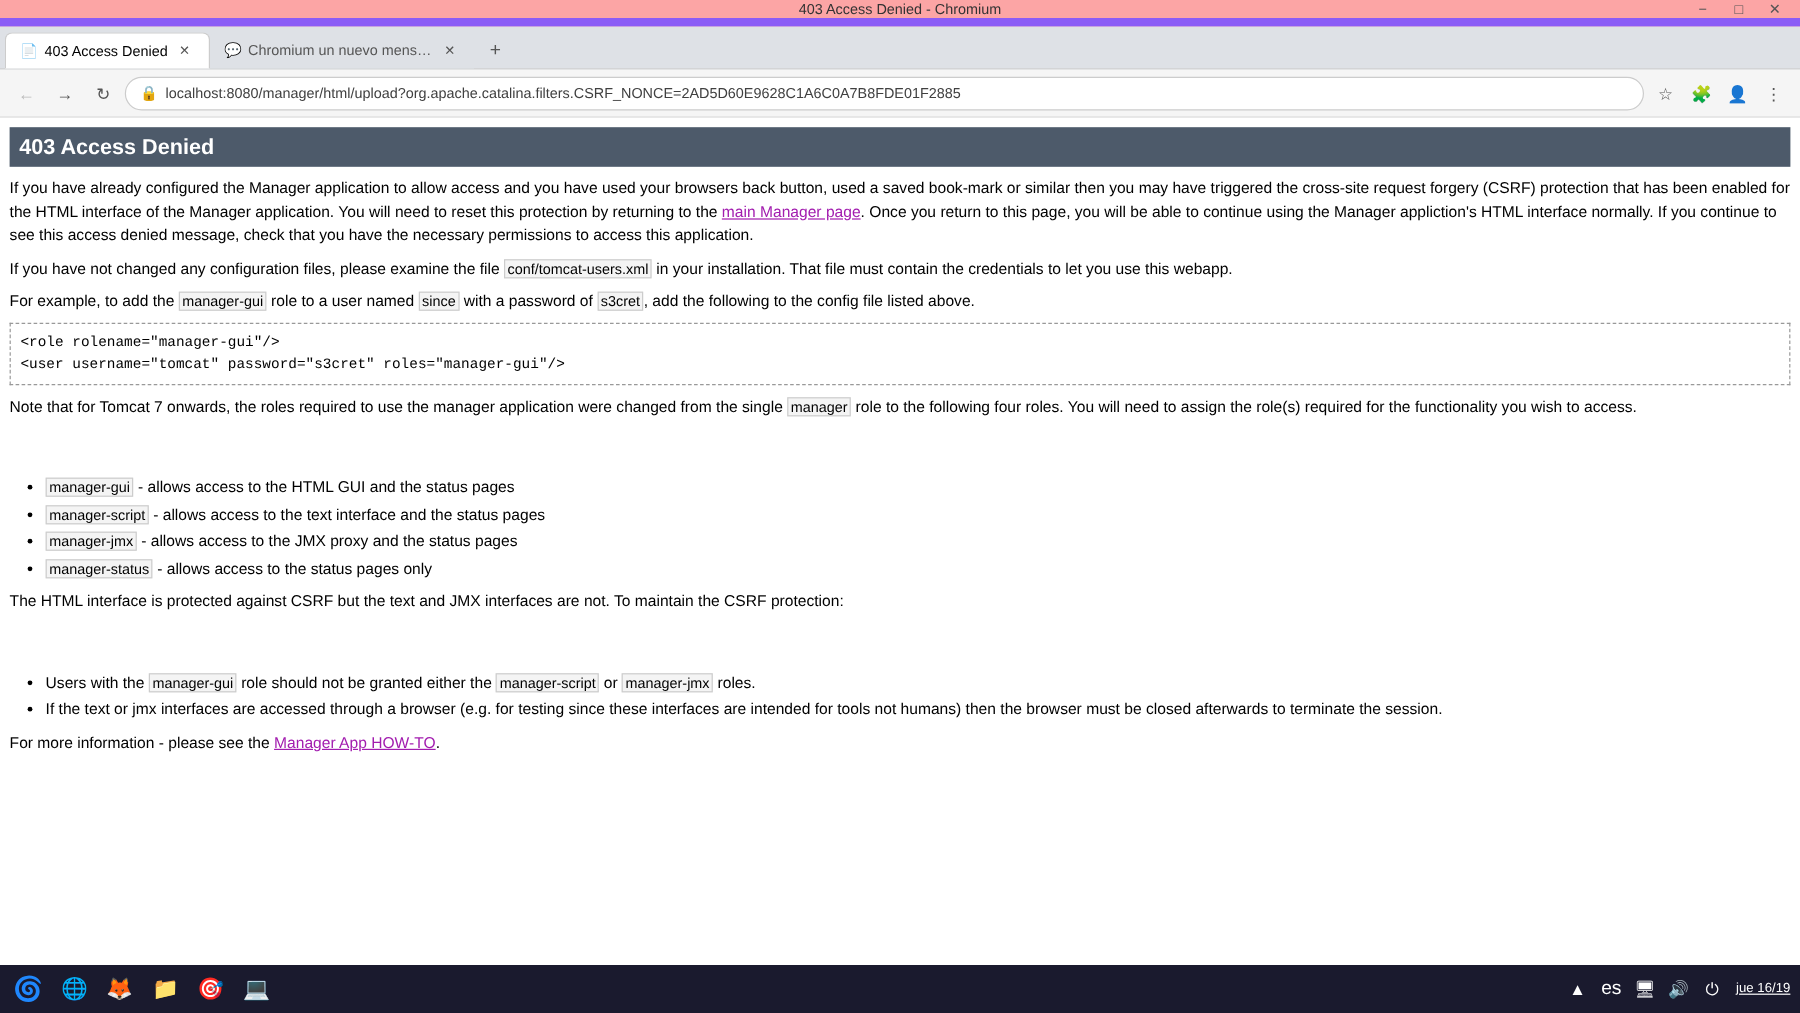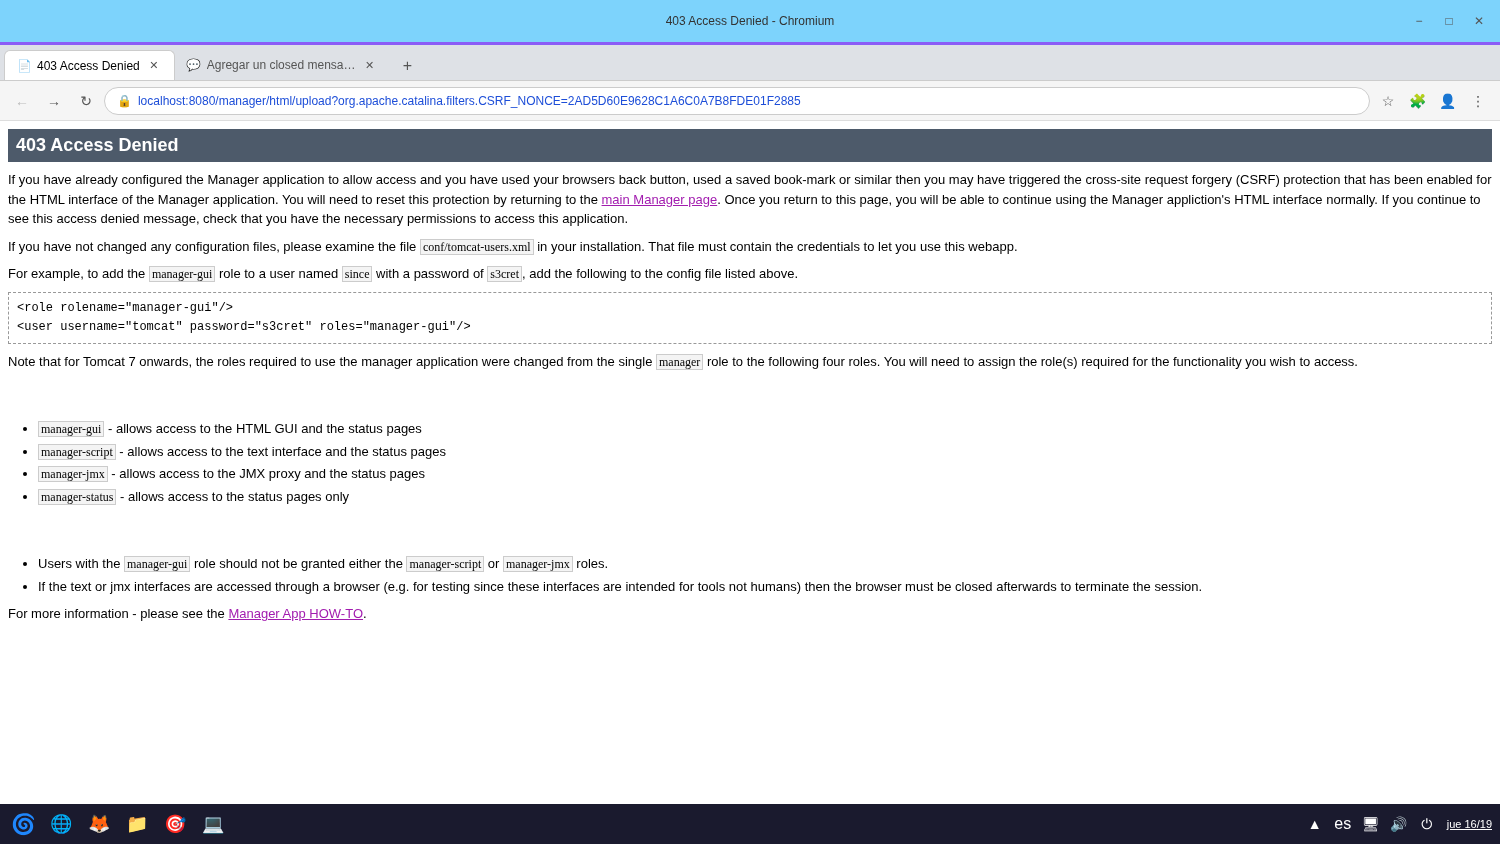--- a/index.html
+++ b/index.html
@@ -1,25 +1,25 @@
 <!DOCTYPE html>
 <html><head>
   <meta charset="utf-8">
   <style>
     * { margin: 0; padding: 0; box-sizing: border-box; }
     body { font-family: Arial, sans-serif; font-size: 13px; background: #fff; overflow-x: hidden; }
 
     
     .title-bar {
-      height: 45px;
-      background: #7dd3fc;
-      display: flex;
-      align-items: center;
-      justify-content: center;
-      border-bottom: 3px solid #8b5cf6;
+      height: 22px;
+      background: #fca5a5;
+      display: flex;
+      align-items: center;
+      justify-content: center;
+      border-bottom: 7px solid #8b5cf6;
       font-size: 12px;
       color: #333;
       position: relative;
       user-select: none;
     }
     .title-bar-controls {
       position: absolute;
       right: 8px;
       display: flex;
       gap: 4px;
@@ -137,21 +137,21 @@
       border-radius: 14px;
       padding: 0 12px;
       font-size: 12px;
       background: #fff;
       display: flex;
       align-items: center;
       gap: 6px;
     }
     .address-text {
       font-size: 12px;
-      color: #1d4ed8;
+      color: #404040;
       overflow: hidden;
       text-overflow: ellipsis;
       white-space: nowrap;
     }
     .nav-icons-right {
       display: flex;
       gap: 2px;
     }
 
     
@@ -178,21 +178,21 @@
     .page-body p {
       margin-bottom: 8px;
     }
 
     .page-body a {
       color: #a21caf;
       text-decoration: underline;
     }
 
     code, .code-inline {
-      font-family: Liberation Serif, serif;
+      font-family: Liberation Sans, sans-serif;
       font-size: 12px;
       background: #f4f4f4;
       border: 1px solid #ccc;
       padding: 0 2px;
     }
 
     .code-block {
       font-family: 'Courier New', monospace;
       font-size: 12px;
       border: 1px dashed #999;
@@ -273,21 +273,21 @@
 </div>
 
 <div class="tab-bar">
   <div class="tab active">
     <span class="tab-favicon">📄</span>
     <span class="tab-label">403 Access Denied</span>
     <span class="tab-close">✕</span>
   </div>
   <div class="tab inactive">
     <span class="tab-favicon">💬</span>
-    <span class="tab-label">Agregar un closed mensa…</span>
+    <span class="tab-label">Chromium un nuevo mensa…</span>
     <span class="tab-close">✕</span>
   </div>
   <div class="new-tab-btn">+</div>
 </div>
 
 <div class="nav-bar">
   <button class="nav-btn disabled">←</button>
   <button class="nav-btn">→</button>
   <button class="nav-btn">↻</button>
   <div class="address-bar">
@@ -330,20 +330,21 @@
       Note that for Tomcat 7 onwards, the roles required to use the <span>manager</span> application were changed from the single <code>manager</code> role to the following four roles. You will need to assign the role(s) required for the functionality you wish to access.
     </p>
 
     <ul>
       <li><code>manager-gui</code> - allows access to the HTML GUI and the status pages</li>
       <li><code>manager-script</code> - allows access to the text interface and the status pages</li>
       <li><code>manager-jmx</code> - allows access to the JMX proxy and the status pages</li>
       <li><code>manager-status</code> - allows access to the status pages only</li>
     </ul>
 
+    <p>The HTML interface is protected against CSRF but the text and JMX interfaces are not. To maintain the CSRF protection:</p>
 
     <ul>
       <li>
         Users with the <code>manager-gui</code> role should not be granted either the <code>manager-script</code> or <code>manager-jmx</code> roles.
       </li>
       <li>
         If the text or jmx interfaces are accessed through a browser (e.g. for testing since these interfaces are intended for tools not humans) then the browser must be closed afterwards to terminate the session.
       </li>
     </ul>
 

